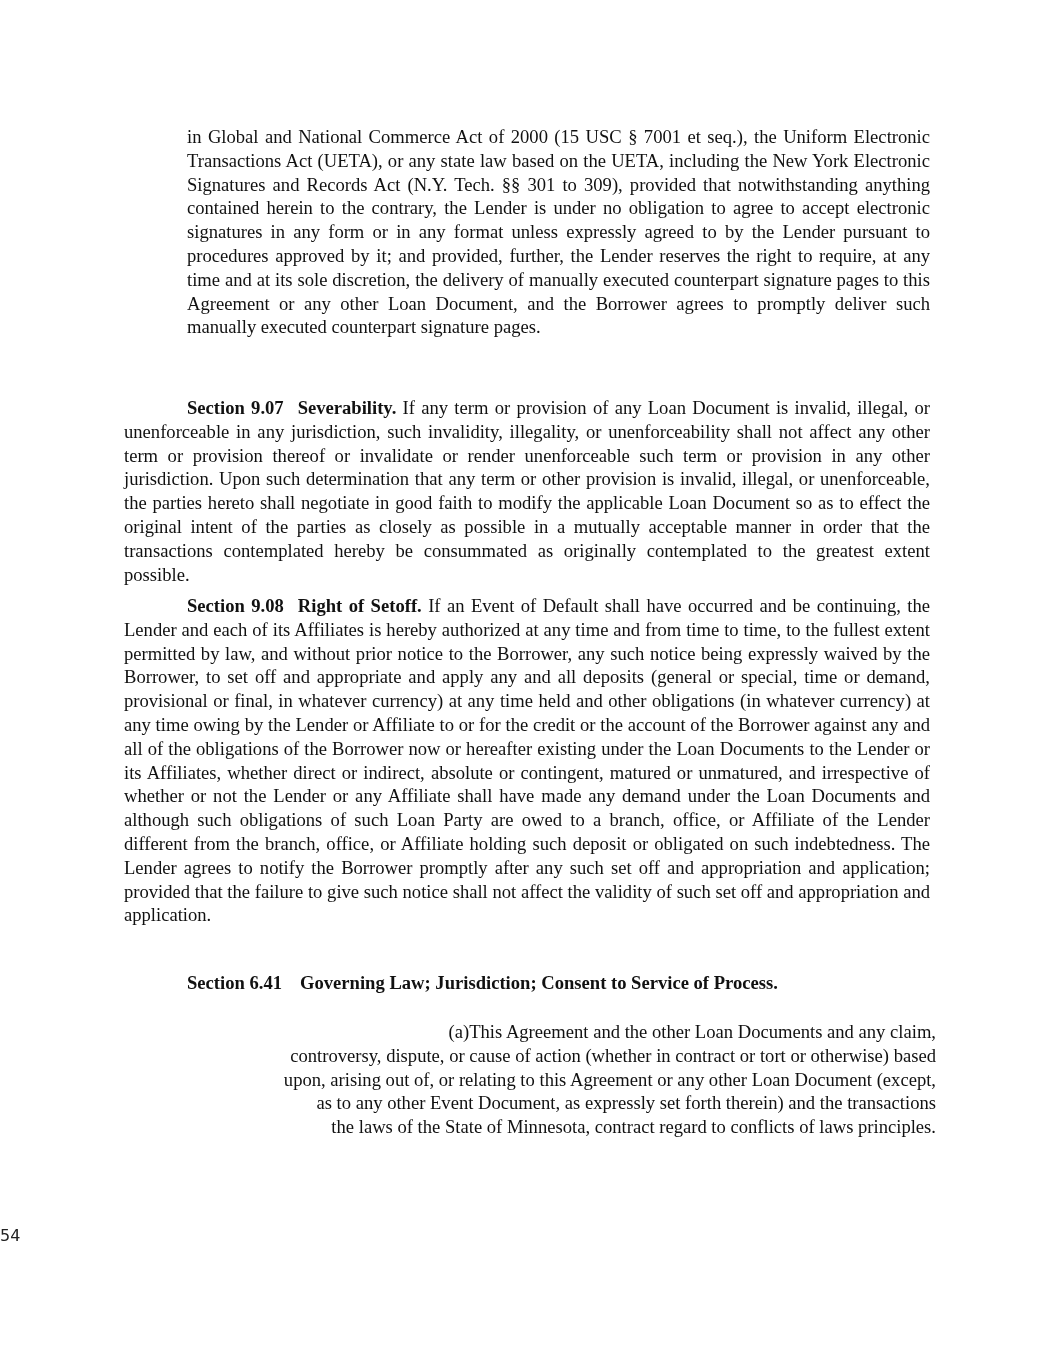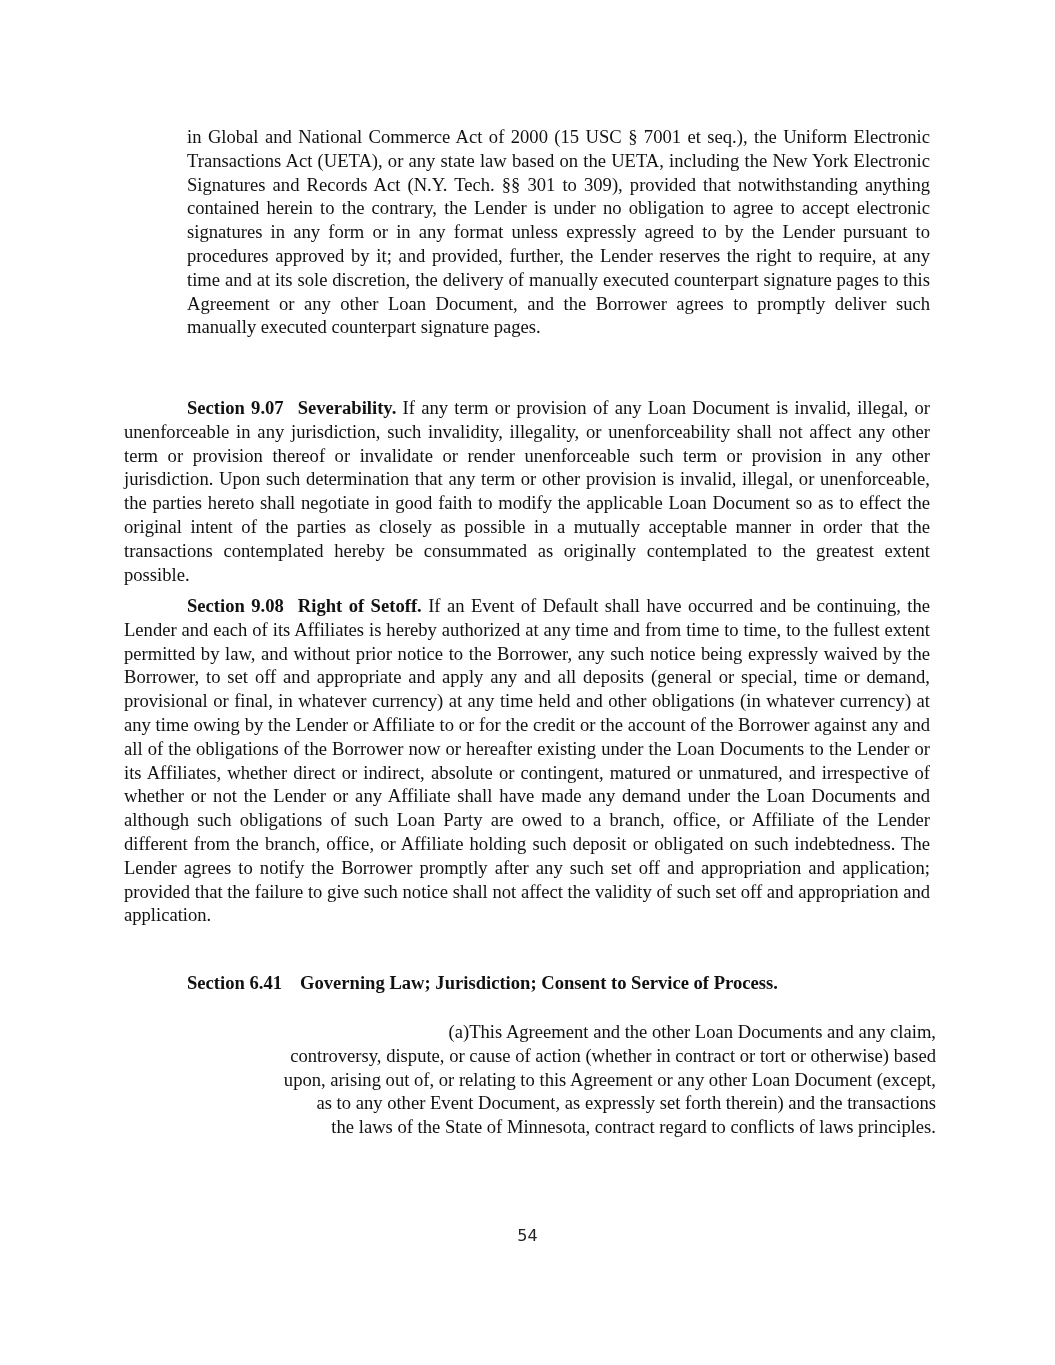--- a/index.html
+++ b/index.html
@@ -58,21 +58,20 @@
   .sub-label {
     display: inline-block;
     margin-left: 60px;
     width: 63px;
   }
   .page-number {
     position: absolute;
     left: 0;
     width: 1055px;
     top: 1226px;
-    text-align: center;
     font-family: "DejaVu Sans", sans-serif;
     font-size: 16px;
     color: #222;
   }
 </style>
 </head>
 <body>
 
 <div class="page">
 

